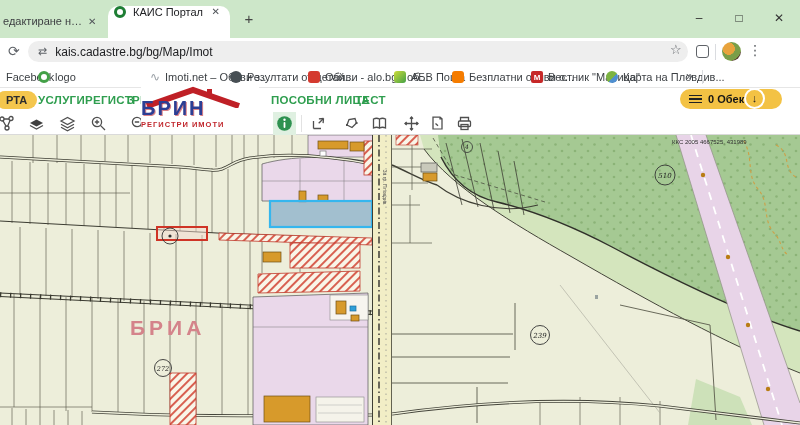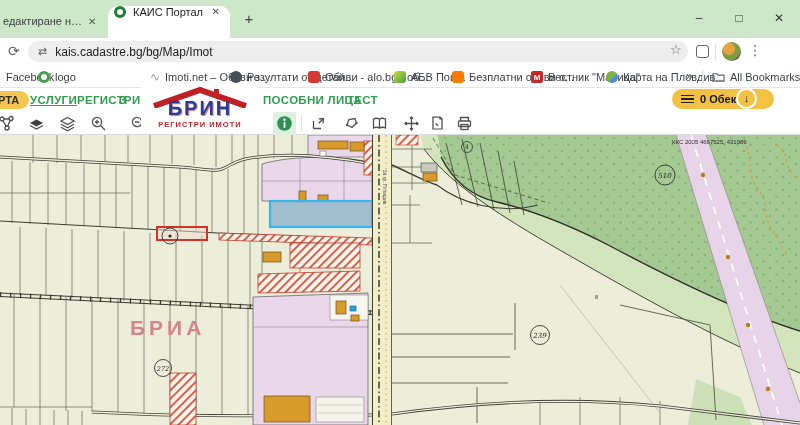--- a/index.html
+++ b/index.html
@@ -47,35 +47,35 @@
   .bi-red2 { background:#d43a2f; border-radius:3px;}
   .bi-green { background:linear-gradient(135deg,#cddc39,#43a047); border-radius:3px;}
   .bi-orange { background:#f57c00; border-radius:3px;}
   .bi-redM { background:#c62828; border-radius:2px; color:#fff; font-size:8px; font-weight:bold;
     display:flex; align-items:center; justify-content:center; }
   .bi-map { background:linear-gradient(135deg,#7cb342 55%, #4f8fd0 55%); }
   .bm-overflow { position:absolute; left:686px; top:3px; color:#5f6368; font-size:12px;}
   .bm-div { position:absolute; left:702px; top:4px; width:1px; height:14px; background:#dadce0;}
 
   
-  #siteheader { position:absolute; left:0; top:88px; width:672px; height:24px; background:#fff; }
+  #siteheader { position:absolute; left:8px; top:88px; width:672px; height:24px; background:#fff; }
   .nav-pill { position:absolute; left:-12px; top:3px; background:#f4c64d; color:#2d2d2d;
     border-radius:12px; padding:3px 10px; font-size:11px; font-weight:bold; }
   .nav-item { position:absolute; top:6px; font-size:11.5px; font-weight:bold; color:#2f9e4f; letter-spacing:.3px;}
   .objbtn { position:absolute; left:672px; top:1px; height:20px; background:#f3c244; border-radius:12px;
     display:flex; align-items:center; gap:6px; padding:0 26px 0 9px; }
   .bars { width:13px; height:9px; display:flex; flex-direction:column; justify-content:space-between;}
   .bars i { display:block; height:1.8px; background:#222; }
   .objlabel { font-size:11px; font-weight:bold; color:#151515; white-space:nowrap;}
   .objarrow { position:absolute; left:736px; top:0; width:21px; height:21px; border-radius:50%;
     background:#f3c244; border:2px solid #fff; text-align:center; line-height:17px; font-size:11px; color:#222; font-weight:bold;}
 
   
   #brinlogo { position:absolute; left:141px; top:86px; width:118px; height:48px; background:#fff;
-    z-index:60; text-align:center; }
+    z-index:60; text-align:left; }
   #brinlogo .title { margin-top:-15px; font-size:20px; font-weight:bold; color:#2c3e94;
     letter-spacing:2px; text-shadow:1px 1px 0 rgba(190,30,40,.55); }
   #brinlogo .sub { font-size:7.5px; font-weight:bold; color:#c1272d; letter-spacing:1px; margin-top:0px;}
 
   
   #maptoolbar { position:absolute; left:0; top:112px; width:800px; height:23px; background:#fff;
     border-bottom:1px solid #dadada; }
   .tbtn { position:absolute; top:3px; width:17px; height:17px; }
   .tbtn svg { width:17px; height:17px; stroke:#4f4f4f; fill:none; stroke-width:1.3; }
   .tb-active-tile { position:absolute; left:273px; top:0px; width:23px; height:23px; background:#dff0e1; }
@@ -147,31 +147,25 @@
   <div class="bm" style="left:531px;">
       <span class="bi bi-redM">М</span>
       <span>Вестник "Марица"</span>
     </div>
   <div class="bm" style="left:606px;">
       <span class="bi bi-map"></span>
       <span>Карта на Пловдив...</span>
     </div>
   <div class="bm-overflow">»</div>
   <div class="bm-div"></div>
-  <div class="bm" style="left:712px;">
-    <svg width="13" height="12" viewBox="0 0 14 12">
-        <path d="M1 2.5h4l1.5 1.5H13v6.5H1z" stroke="#5f6368" stroke-width="1.2" fill="none"></path>
-      </svg>
-    <span>All Bookmarks</span>
-  </div>
 </div>
 
 <div id="siteheader">
   <div class="nav-pill">РТА</div>
-  <div class="nav-item" style="left:30px;text-decoration:underline;">УСЛУГИ</div>
+  <div class="nav-item" style="left:30px;">УСЛУГИ</div>
   <div class="nav-item" style="left:77px;">РЕГИСТРИ</div>
   <div class="nav-item" style="left:119px;">З</div>
   <div class="nav-item" style="left:263px;">ПОСОБНИ ЛИЦА</div>
   <div class="nav-item" style="left:347px;">ТЕСТ</div>
   <div class="objbtn">
     <span class="bars">
         <i></i>
         <i></i>
         <i></i>
       </span>

